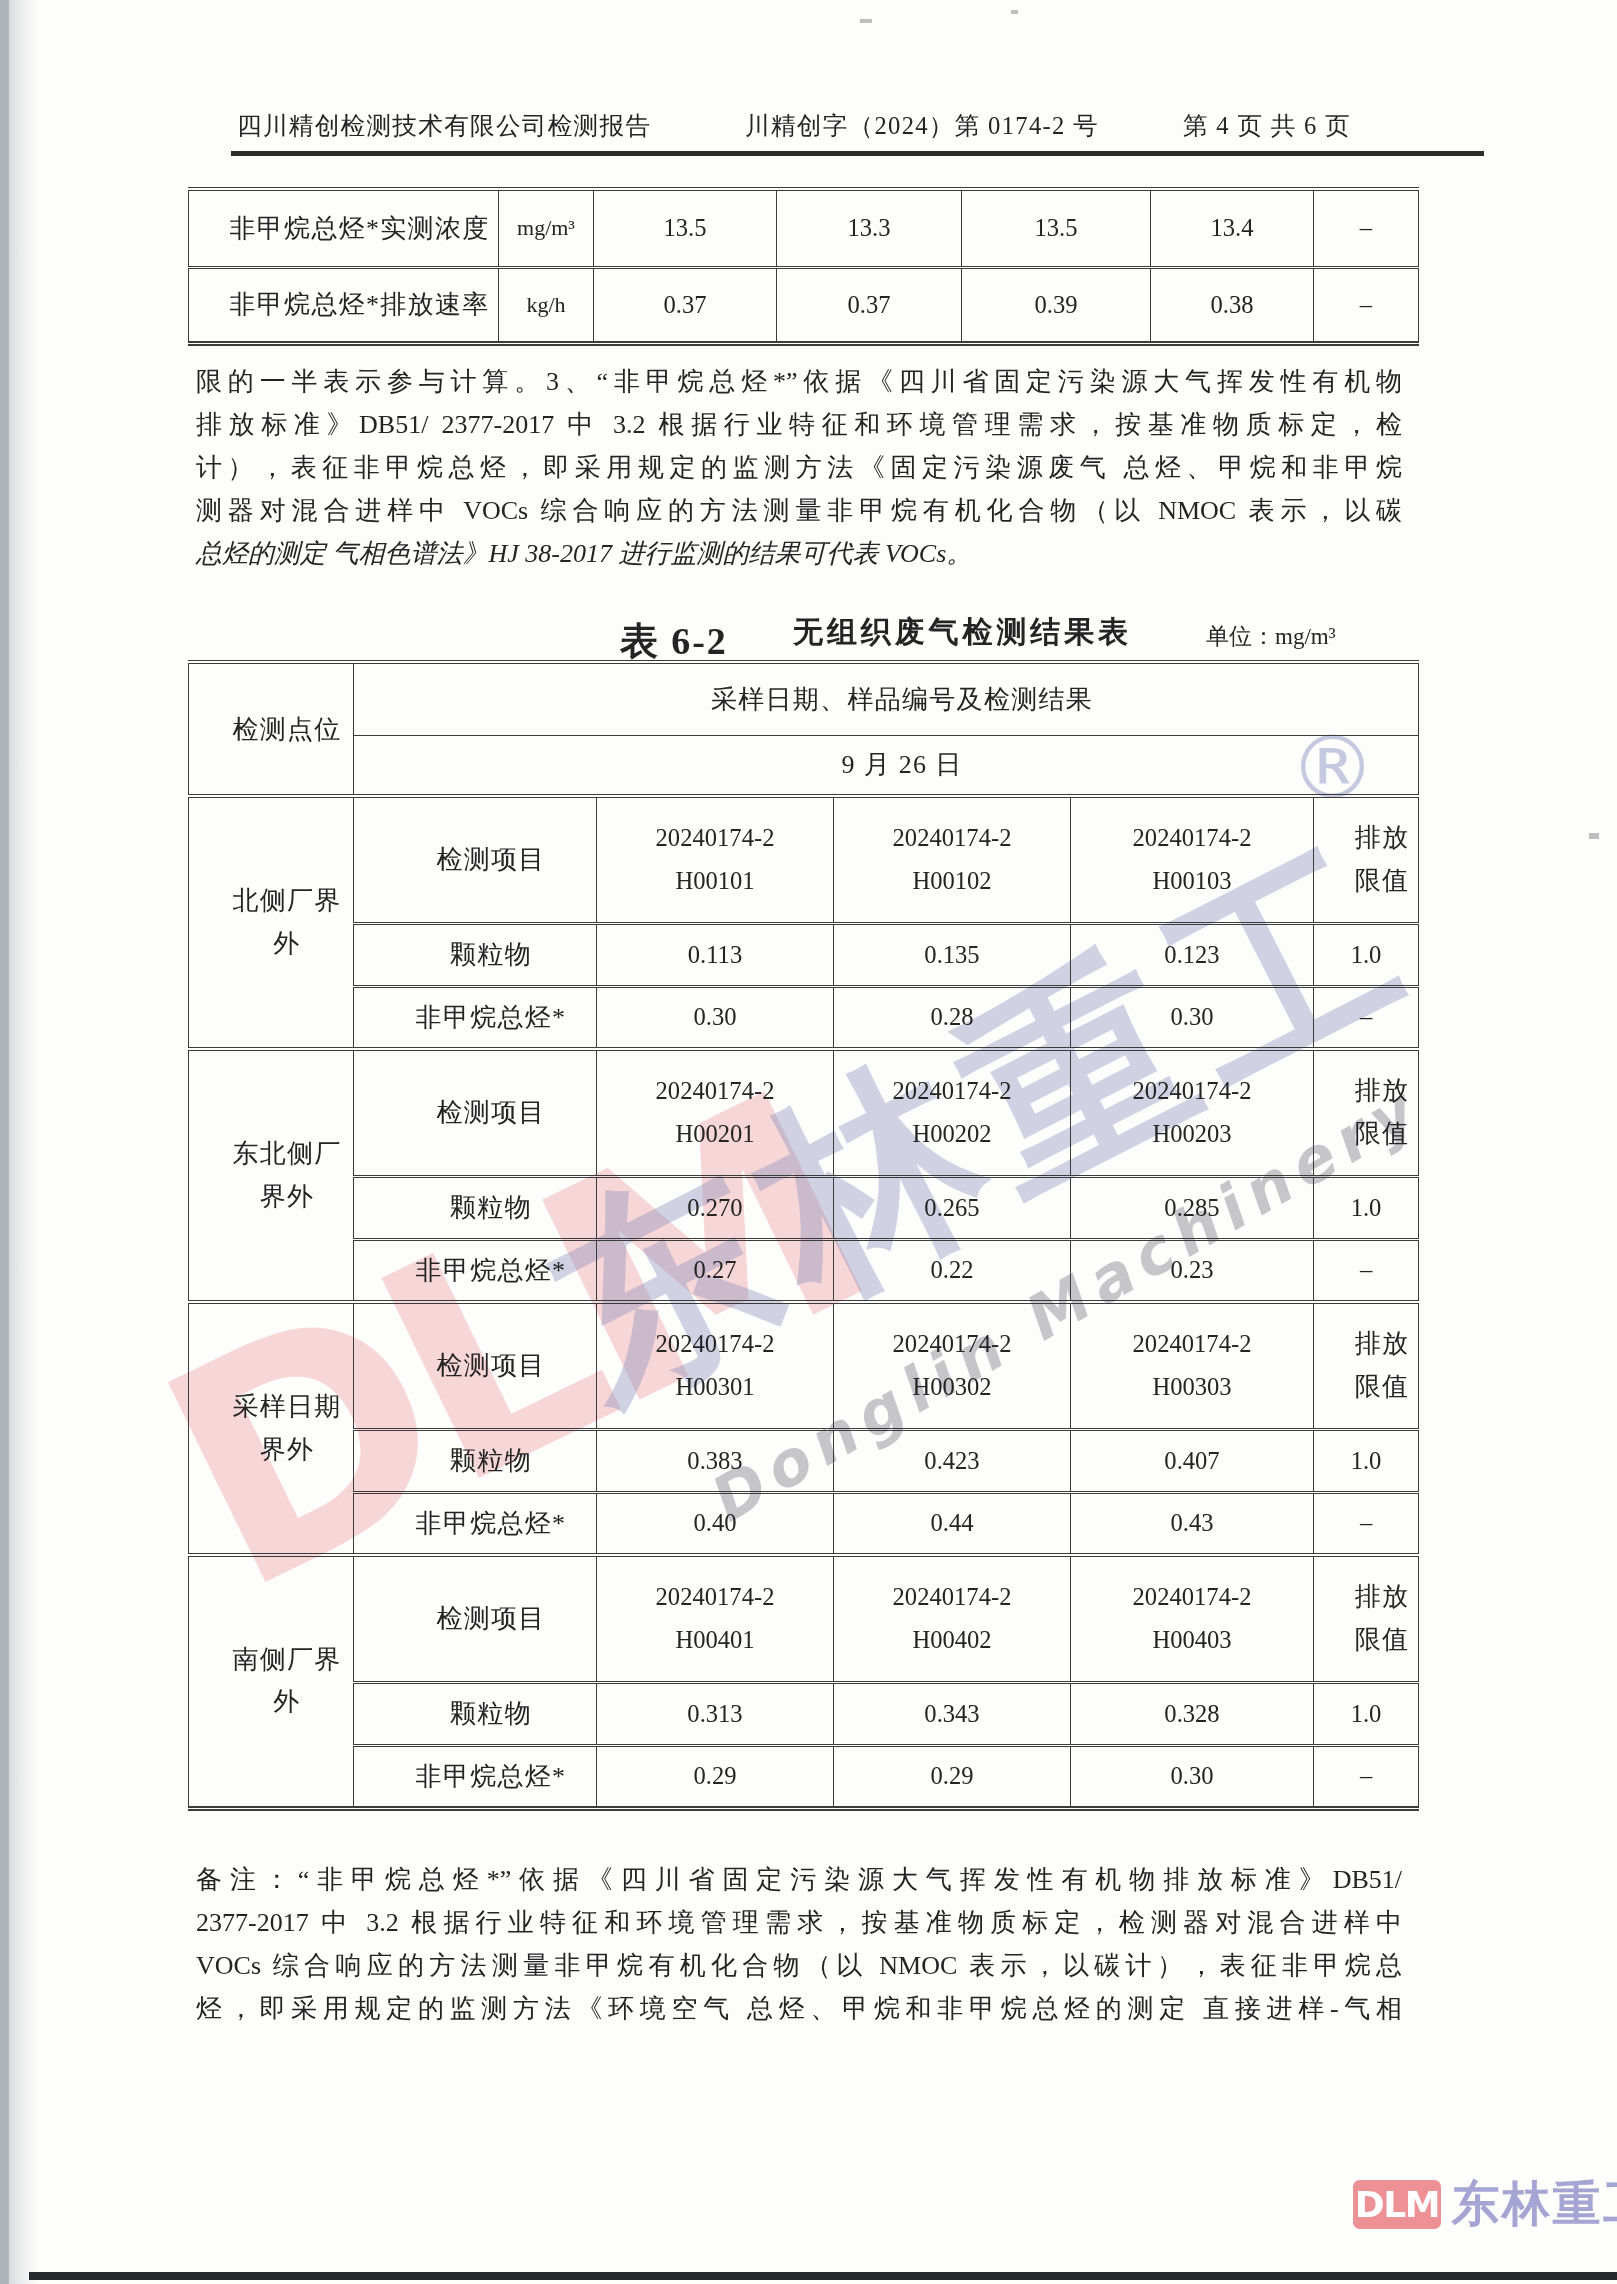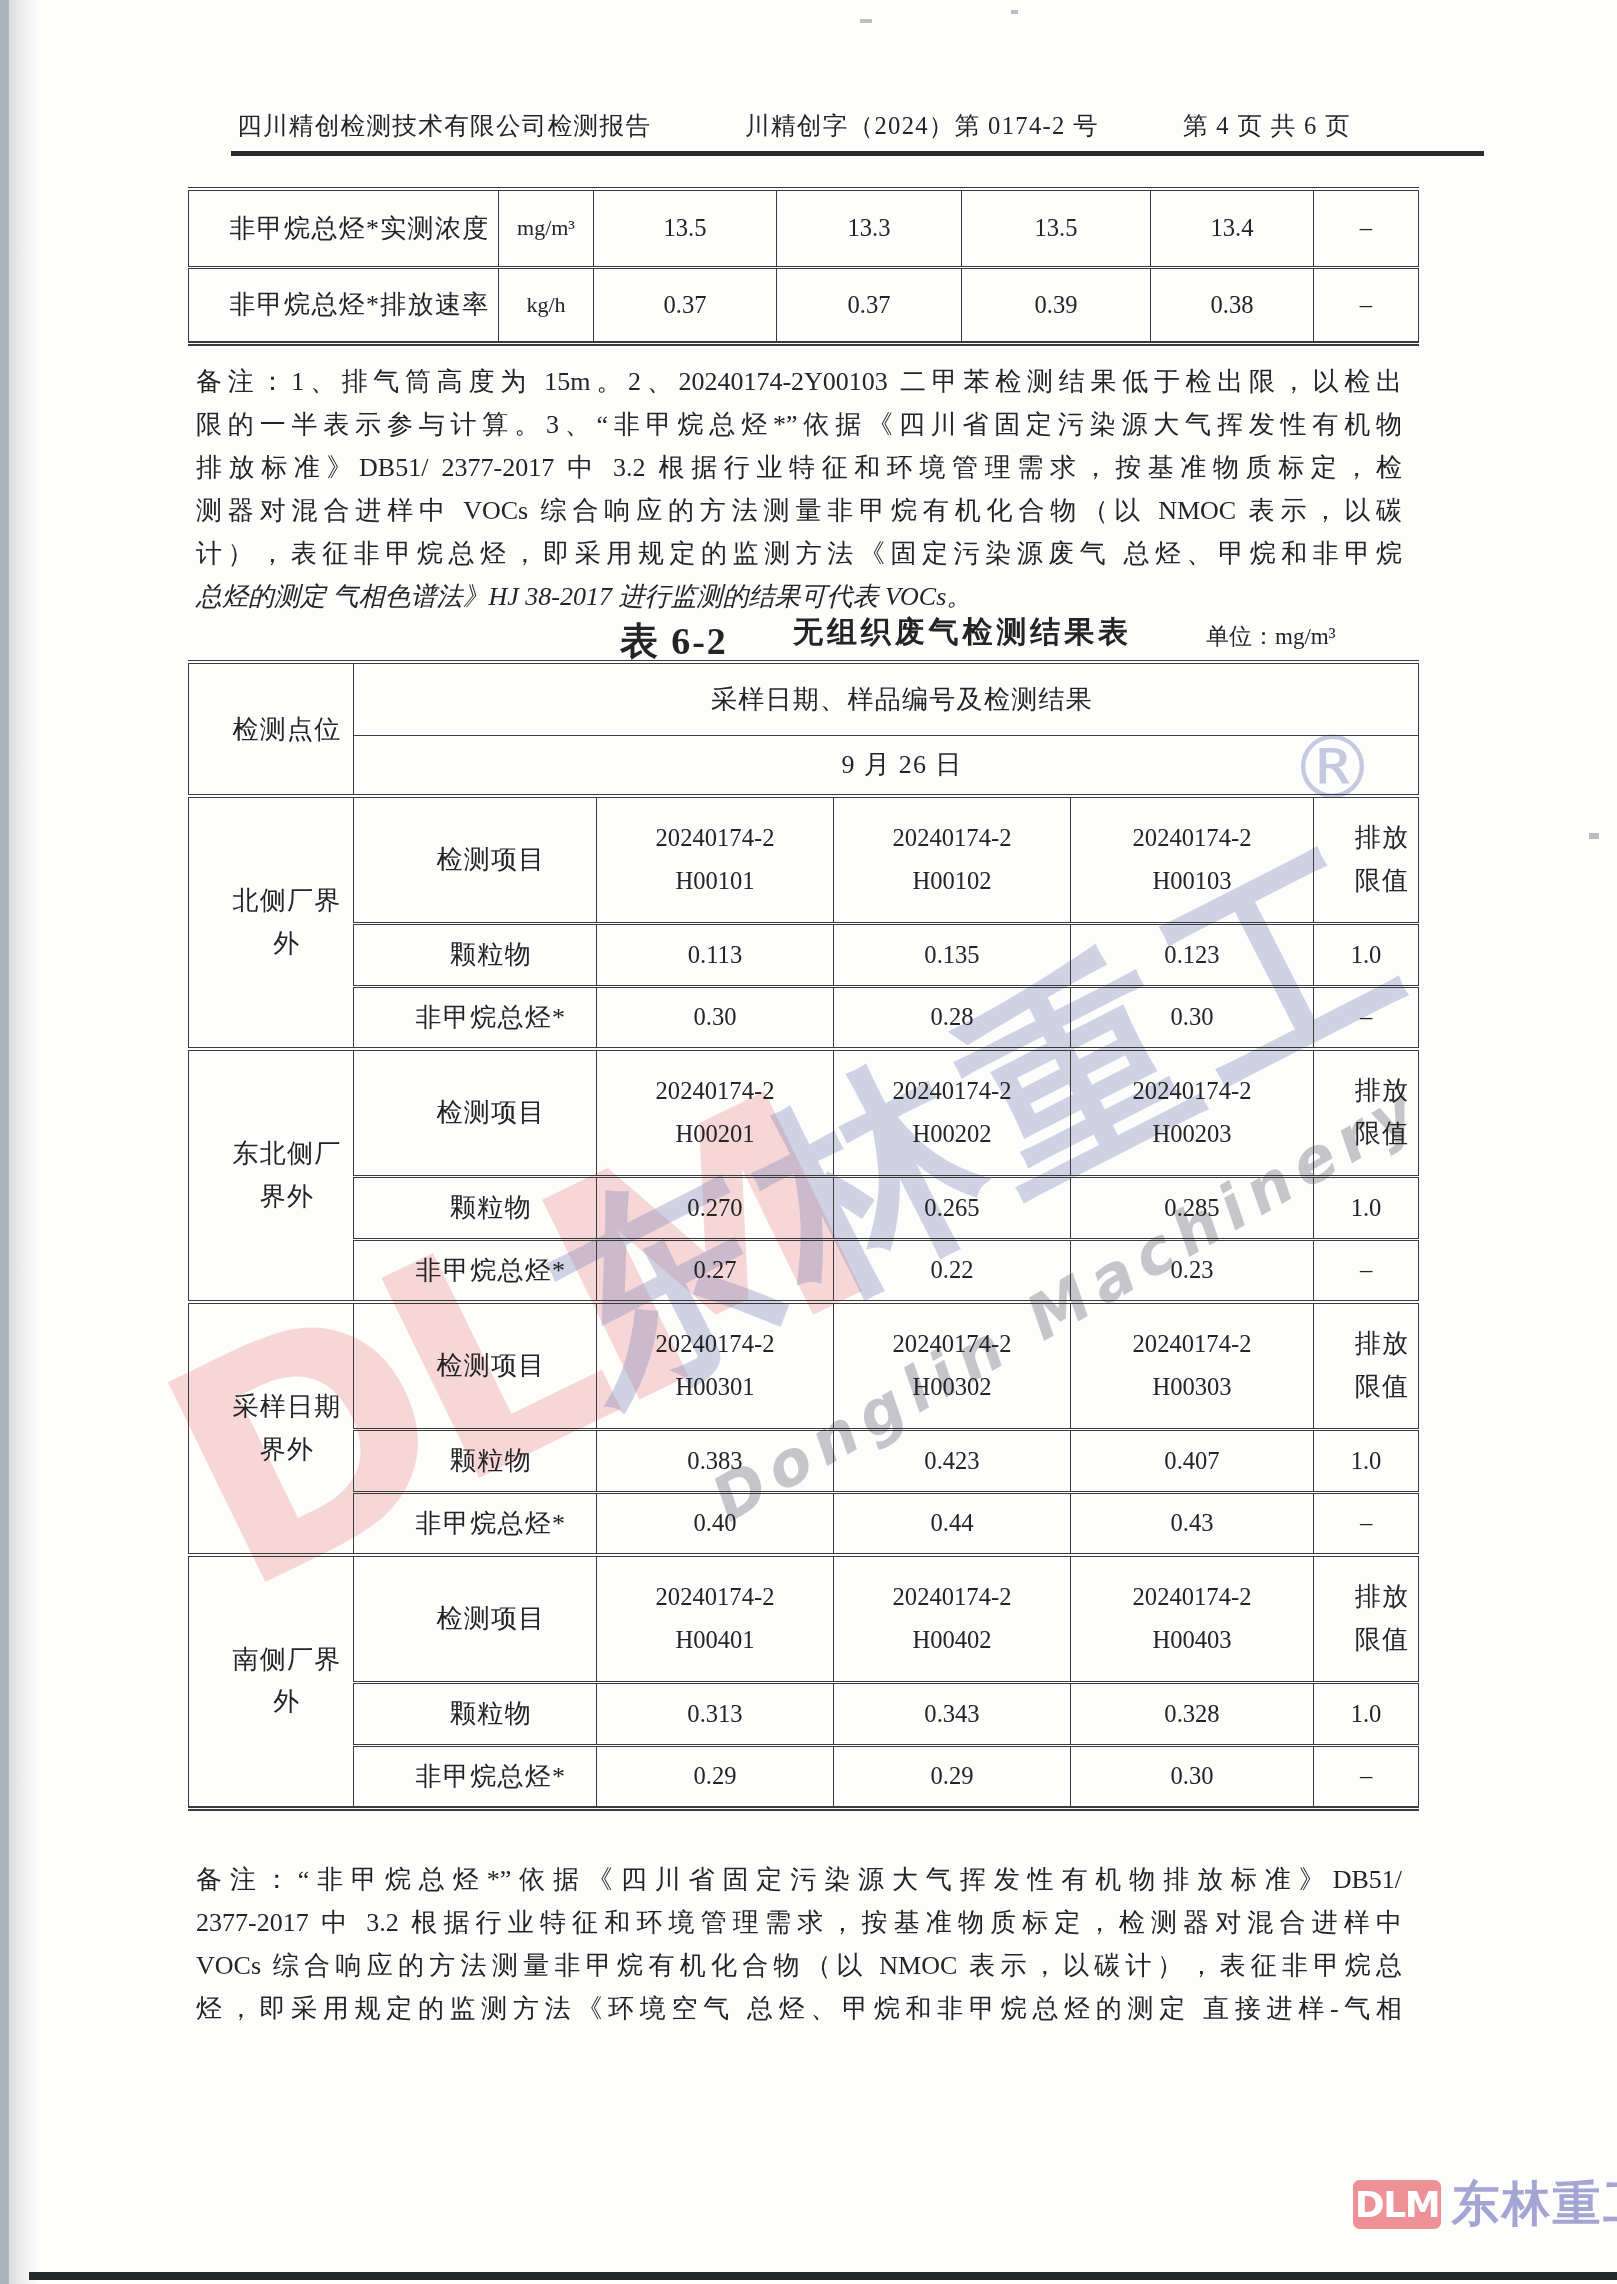--- a/index.html
+++ b/index.html
@@ -110,25 +110,24 @@
           <td>0.37</td>
           <td>0.37</td>
           <td>0.39</td>
           <td>0.38</td>
           <td>–</td>
         </tr>
       </tbody>
     </table>
 
     <div class="abs note n1">
-      <p>备注：1、排气筒高度为 15m。2、20240174-2Y00103 二甲苯检测结果低于检出限，以检出</p>
       <p>限的一半表示参与计算。3、“非甲烷总烃*”依据《四川省固定污染源大气挥发性有机物</p>
       <p>排放标准》DB51/ 2377-2017 中 3.2 根据行业特征和环境管理需求，按基准物质标定，检</p>
+      <p>计），表征非甲烷总烃，即采用规定的监测方法《固定污染源废气 总烃、甲烷和非甲烷</p>
       <p>测器对混合进样中 VOCs 综合响应的方法测量非甲烷有机化合物（以 NMOC 表示，以碳</p>
-      <p>计），表征非甲烷总烃，即采用规定的监测方法《固定污染源废气 总烃、甲烷和非甲烷</p>
       <p class="short">总烃的测定 气相色谱法》HJ 38-2017 进行监测的结果可代表 VOCs。</p>
     </div>
 
     <span class="abs cap-no">表 6-2</span>
     <span class="abs cap-title">无组织废气检测结果表</span>
     <span class="abs cap-unit">单位：mg/m³</span>
 
     <table class="t2">
       <colgroup>
         <col style="width:165px">

